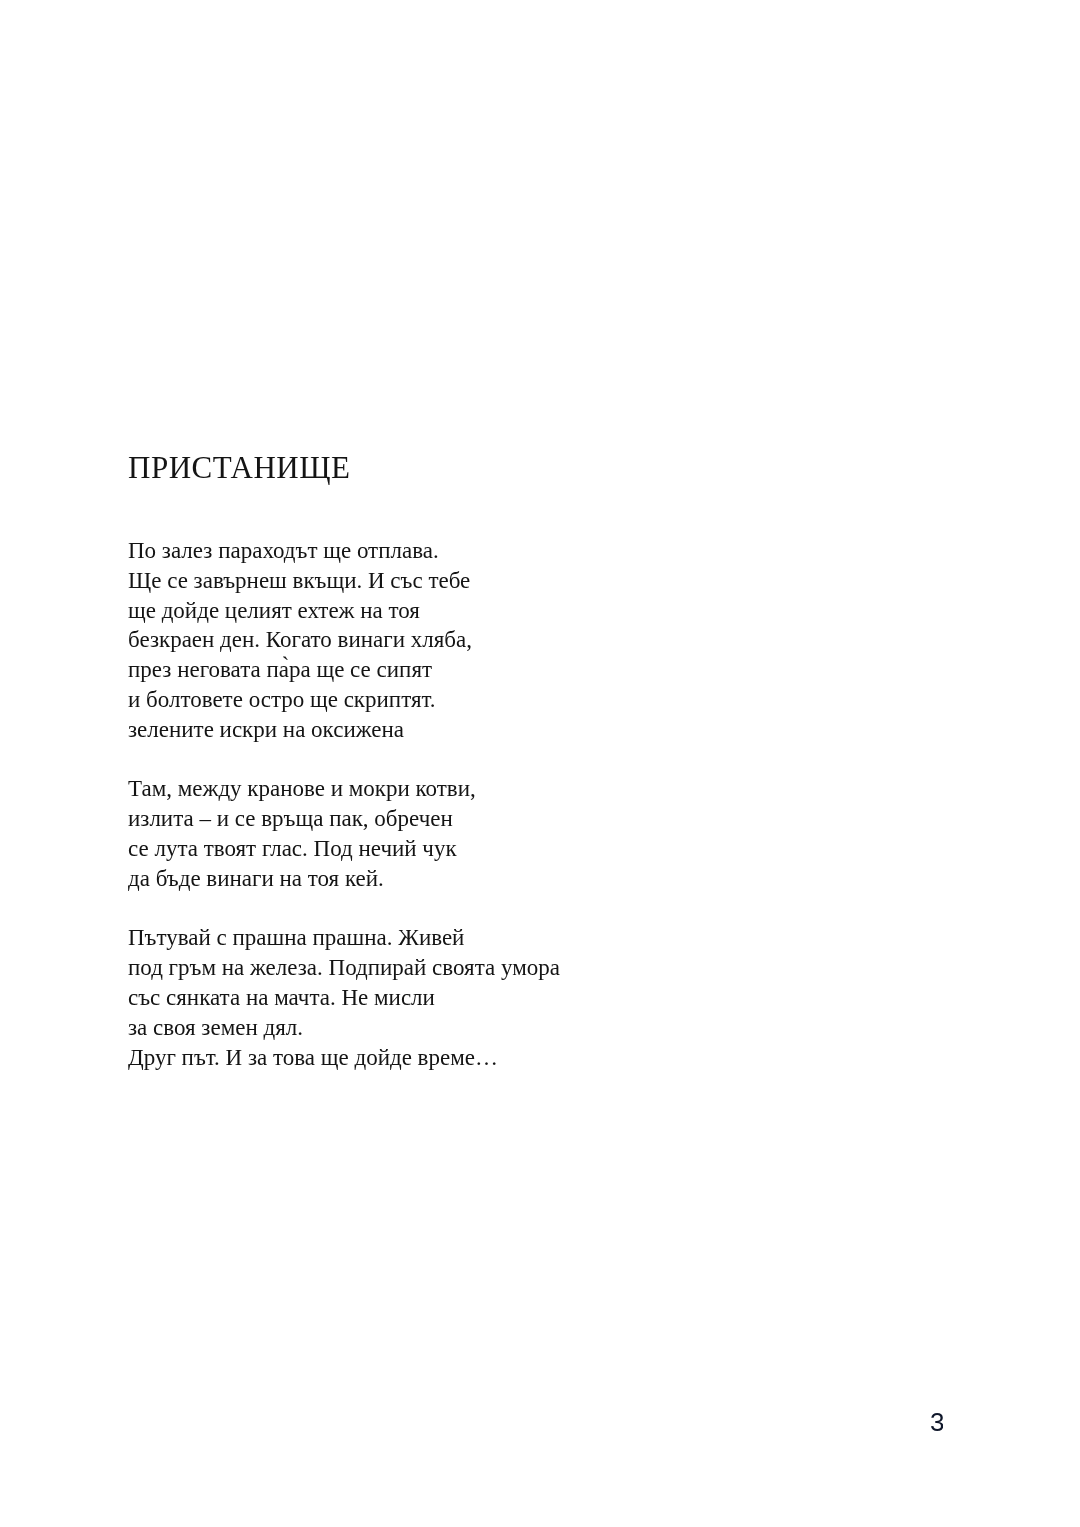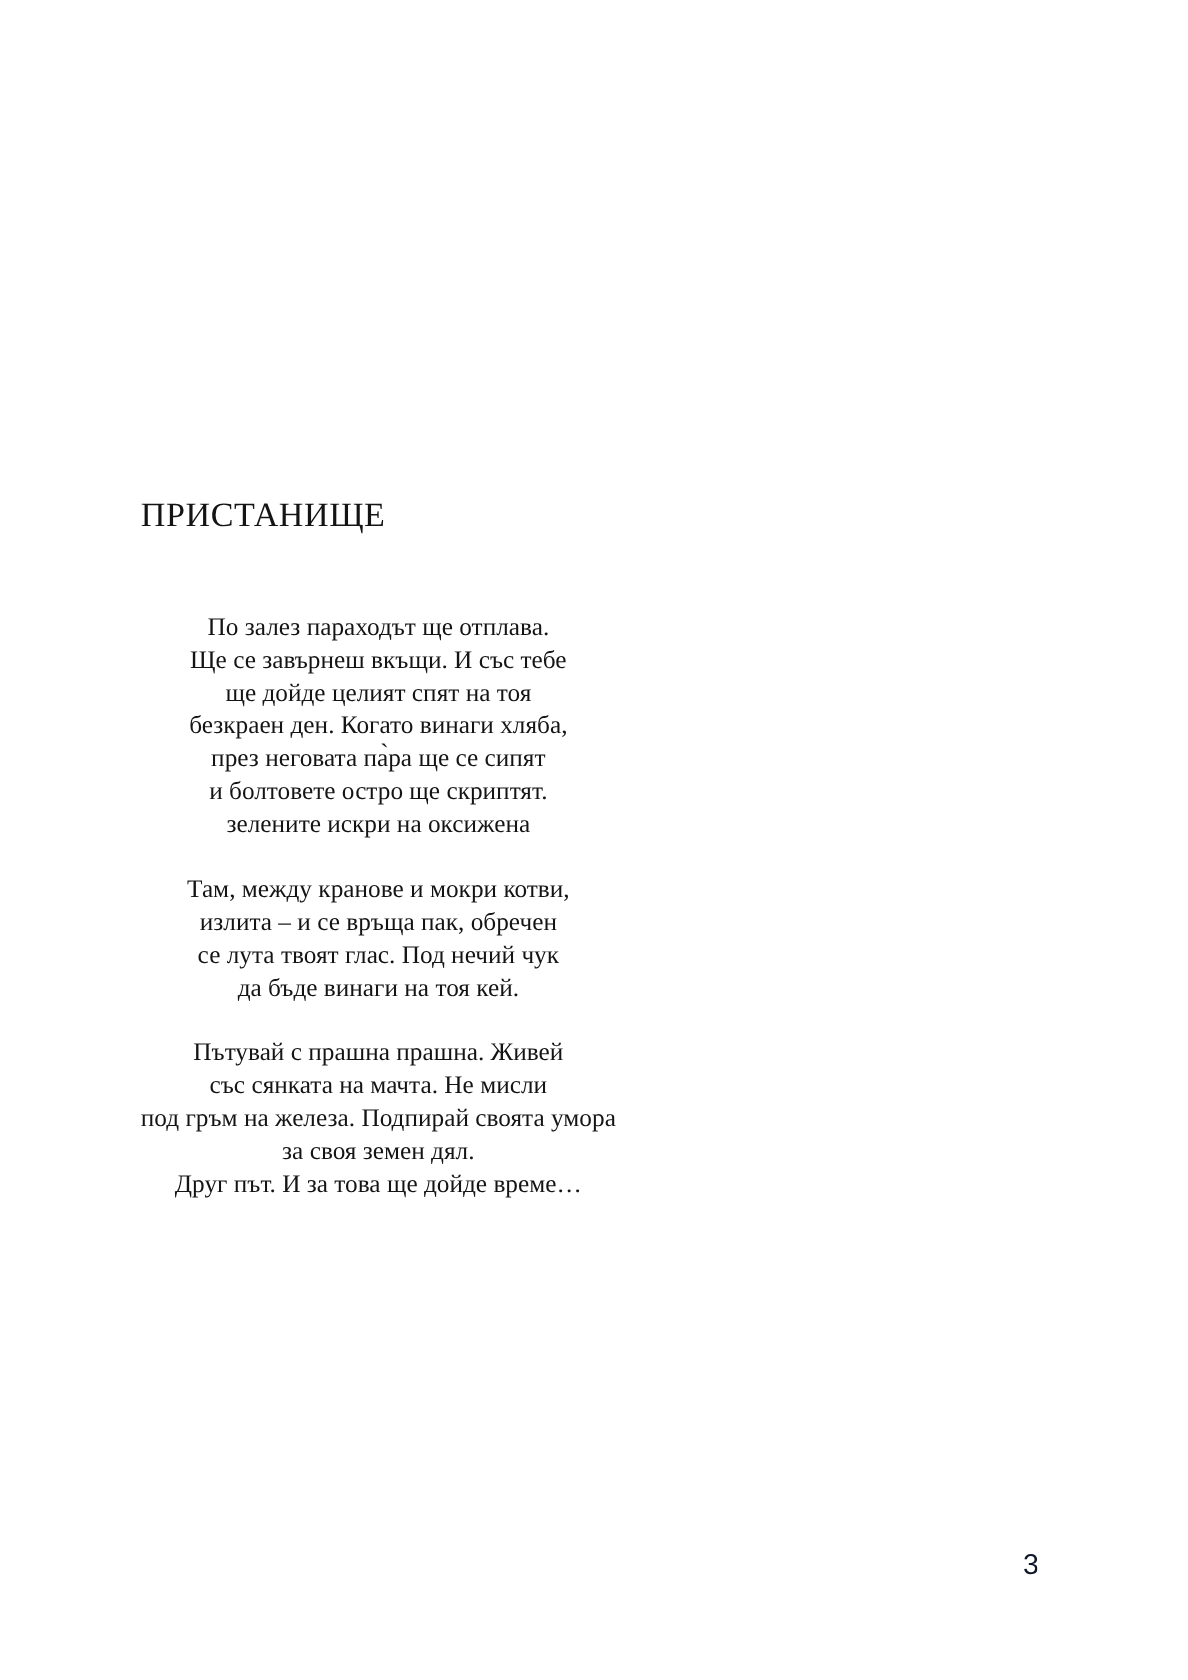--- a/index.html
+++ b/index.html
@@ -22,22 +22,21 @@
     top: 450px;
     margin: 0;
     font-size: 31px;
     font-weight: normal;
     letter-spacing: 0.5px;
     white-space: nowrap;
   }
   .poem {
     position: absolute;
     left: 128px;
-    top: 555px;
-    text-align: center;
+    top: 536px;
   }
   .stanza {
     margin: 0 0 29.8px 0;
   }
   .line {
     font-size: 23px;
     line-height: 29.8px;
     white-space: nowrap;
   }
   .page-number {
@@ -54,38 +53,38 @@
 
 <div class="page">
 
   <h1 class="poem-title">ПРИСТАНИЩЕ</h1>
 
   <div class="poem">
 
     <div class="stanza">
       <div class="line">По залез параходът ще отплава.</div>
       <div class="line">Ще се завърнеш вкъщи. И със тебе</div>
-      <div class="line">ще дойде целият спят на тоя</div>
+      <div class="line">ще дойде целият ехтеж на тоя</div>
       <div class="line">безкраен ден. Когато винаги хляба,</div>
       <div class="line">през неговата па̀ра ще се сипят</div>
       <div class="line">и болтовете остро ще скриптят.</div>
       <div class="line">зелените искри на оксижена</div>
     </div>
 
     <div class="stanza">
       <div class="line">Там, между кранове и мокри котви,</div>
       <div class="line">излита – и се връща пак, обречен</div>
       <div class="line">се лута твоят глас. Под нечий чук</div>
       <div class="line">да бъде винаги на тоя кей.</div>
     </div>
 
     <div class="stanza">
       <div class="line">Пътувай с прашна прашна. Живей</div>
+      <div class="line">под гръм на железа. Подпирай своята умора</div>
       <div class="line">със сянката на мачта. Не мисли</div>
-      <div class="line">под гръм на железа. Подпирай своята умора</div>
       <div class="line">за своя земен дял.</div>
       <div class="line">Друг път. И за това ще дойде време…</div>
     </div>
 
   </div>
 
   <div class="page-number">38</div>
 
 </div>
 

